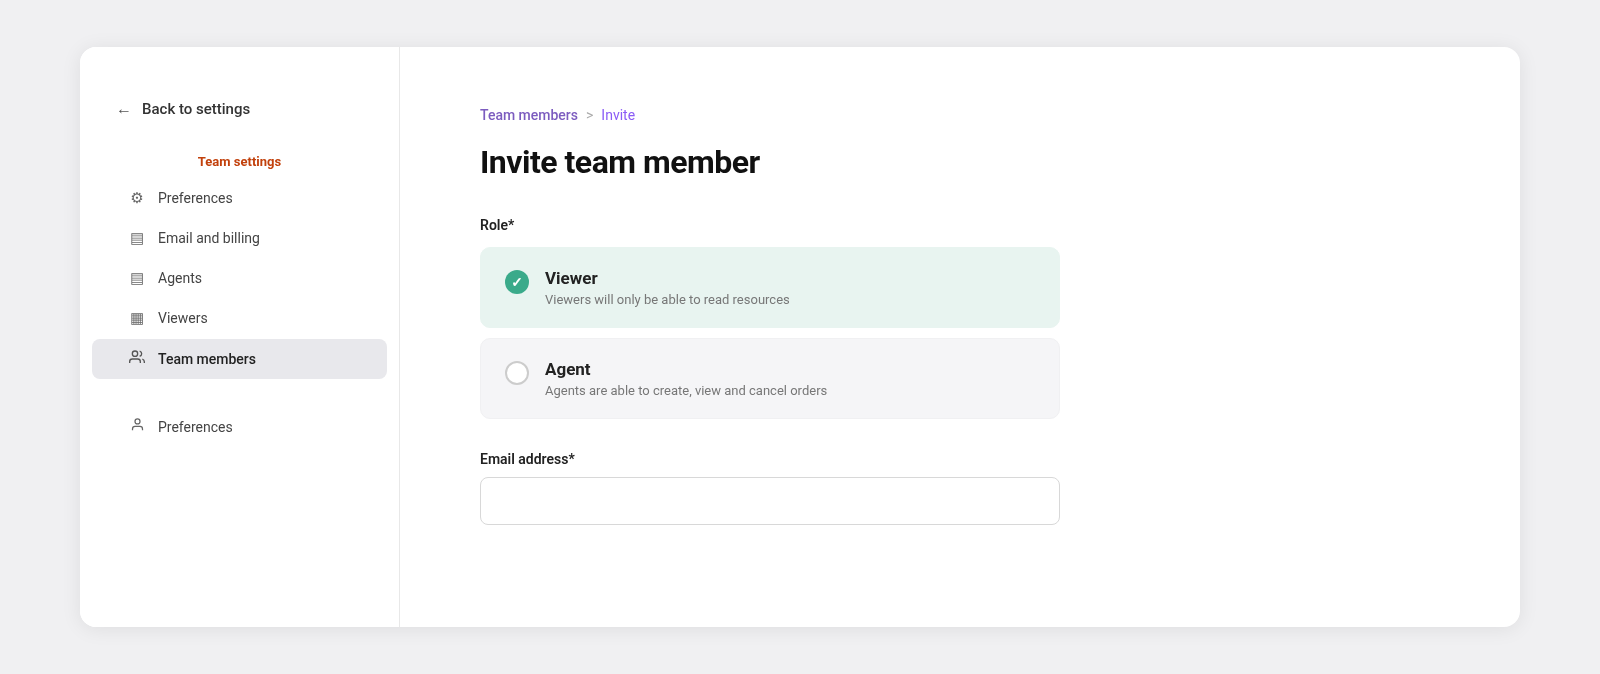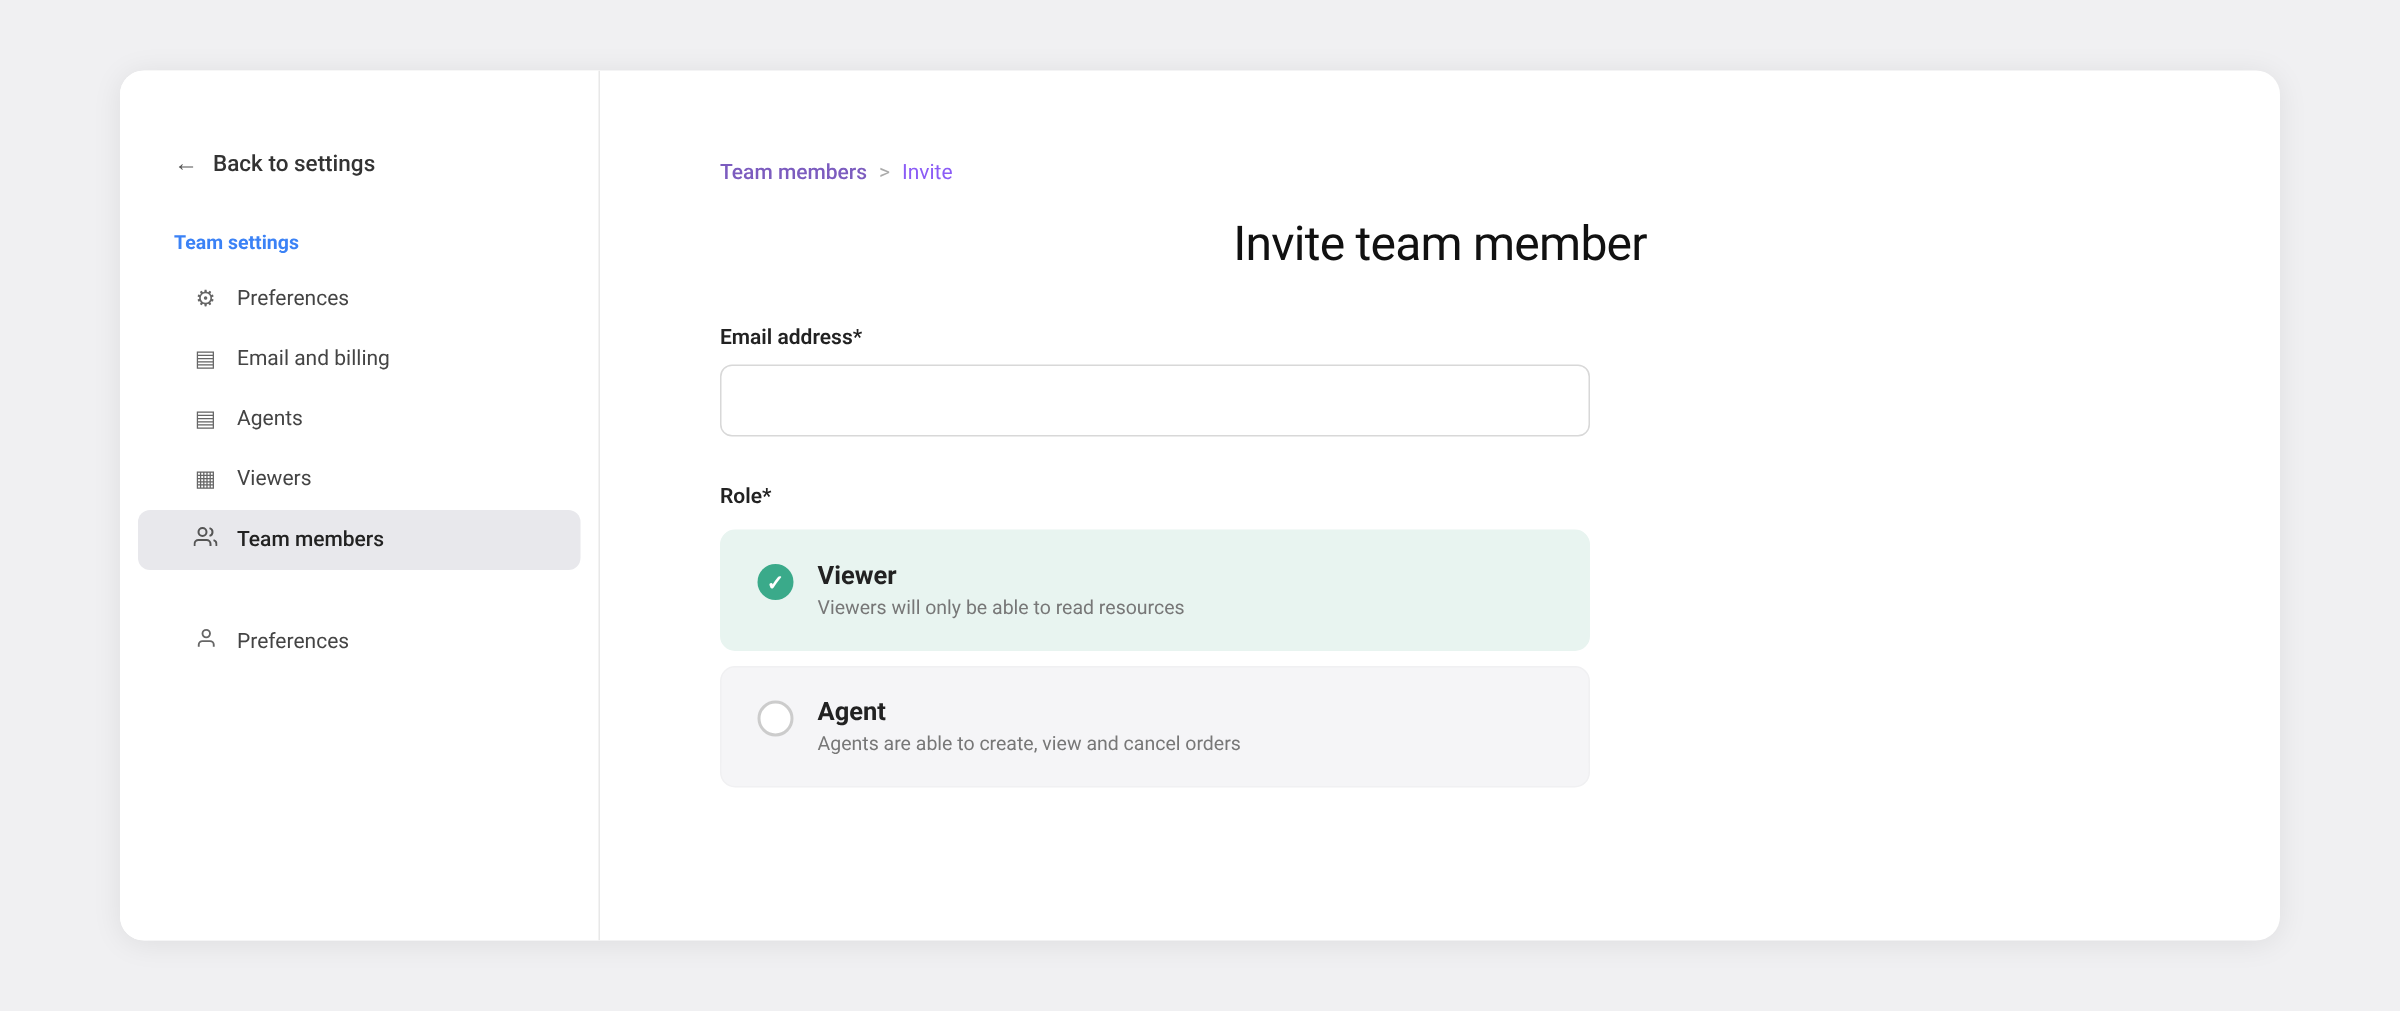--- a/index.html
+++ b/index.html
@@ -41,25 +41,26 @@
       font-weight: 500;
       text-decoration: none;
     }
     .back-arrow {
       font-size: 16px;
       color: #555;
     }
     .sidebar-section-title {
       font-size: 13px;
       font-weight: 700;
-      color: #3b82f6;
+      color: #c2410c;
       padding: 0 36px;
       margin-bottom: 10px;
       text-transform: none;
       letter-spacing: 0;
+      text-align: center;
     }
     .sidebar-item {
       display: flex;
       align-items: center;
       gap: 12px;
       padding: 10px 36px;
       cursor: pointer;
       font-size: 14px;
       color: #444;
       border-radius: 8px;
@@ -100,25 +101,24 @@
     .breadcrumb-separator {
       color: #aaa;
       font-size: 14px;
     }
     .breadcrumb-current {
       color: #8b5cf6;
       font-size: 14px;
     }
     .page-title {
       font-size: 32px;
-      font-weight: 400;
+      font-weight: 700;
       color: #111;
       margin-bottom: 36px;
       letter-spacing: -0.5px;
-      text-align: center;
     }
     .form-label {
       display: block;
       font-size: 14px;
       font-weight: 600;
       color: #222;
       margin-bottom: 10px;
     }
     .email-input {
       width: 100%;
@@ -258,39 +258,39 @@
   <main class="main-content">
     <nav class="breadcrumb">
       <span class="breadcrumb-link">Team members</span>
       <span class="breadcrumb-separator">&gt;</span>
       <span class="breadcrumb-current">Invite</span>
     </nav>
 
     <h1 class="page-title">Invite team member</h1>
 
     <div class="form-section">
-      <label class="form-label">Email address*</label>
-      <input class="email-input" type="email" placeholder="" style="">
-    </div>
-
-    <div class="form-section">
       <label class="role-label">Role*</label>
 
       <div class="role-card selected">
         <div class="role-radio checked">
           <span class="checkmark">✓</span>
         </div>
         <div class="role-info">
           <div class="role-name">Viewer</div>
           <div class="role-desc">Viewers will only be able to read resources</div>
         </div>
       </div>
 
       <div class="role-card unselected">
         <div class="role-radio unchecked"></div>
         <div class="role-info">
           <div class="role-name">Agent</div>
           <div class="role-desc">Agents are able to create, view and cancel orders</div>
         </div>
       </div>
     </div>
+
+    <div class="form-section">
+      <label class="form-label">Email address*</label>
+      <input class="email-input" type="email" placeholder="" style="">
+    </div>
   </main>
 </div>
 
 </body></html>

